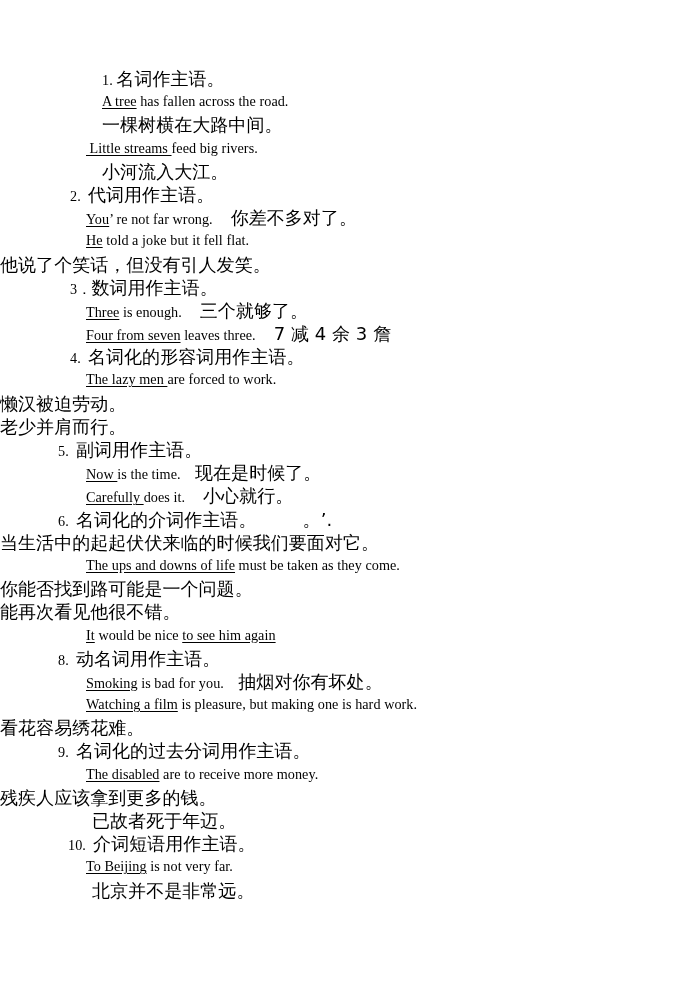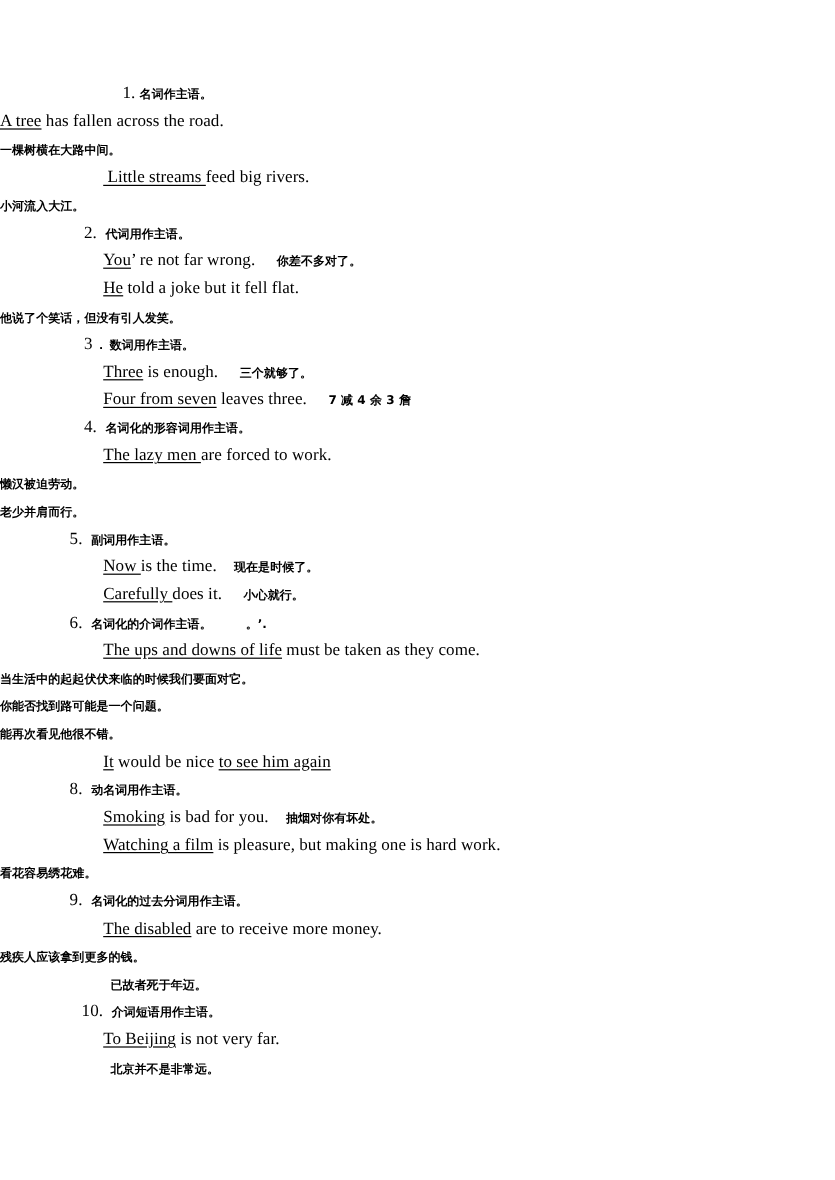--- a/index.html
+++ b/index.html
@@ -32,28 +32,27 @@
   }
   .line .u {
     text-decoration: underline;
     text-underline-offset: 1.5px;
   }
   
   .i-num-a  { padding-left: 102px; }  
   .i-num-b  { padding-left:  70px; }  
   .i-num-c  { padding-left:  58px; }  
   .i-num-d  { padding-left:  68px; }  
-  .i-txt-a  { }  
+  .i-txt-a  { padding-left: 102px; }  
   .i-txt-b  { padding-left:  86px; }  
   .i-txt-c  { }  
   .i-txt-d  { padding-left:  92px; }  
   .cjk {
     font-family: "DejaVu Sans", "Liberation Sans", sans-serif;
-    font-size: 10px;
-    font-weight: bold;
+    font-size: 18px;
   }
 </style>
 </head>
 <body>
 
 <div class="page">
   <div class="doc-body" id="doc-body">
       <div class="line i-num-a"><span>1. </span><span class="cjk">名词作主语。</span></div>
       <div class="line i-txt-a"><span class="u">A tree</span><span> has fallen across the road.</span></div>
       <div class="line i-txt-a"><span class="cjk">一棵树横在大路中间。</span></div>
@@ -67,22 +66,22 @@
       <div class="line i-txt-b"><span class="u">Three</span><span> is enough.     </span><span class="cjk">三个就够了。</span></div>
       <div class="line i-txt-b"><span class="u">Four from seven</span><span> leaves three.     </span><span class="cjk">7 减 4 余 3 詹</span></div>
       <div class="line i-num-b"><span>4.  </span><span class="cjk">名词化的形容词用作主语。</span></div>
       <div class="line i-txt-b"><span class="u">The lazy men </span><span>are forced to work.</span></div>
       <div class="line i-txt-c"><span class="cjk">懒汉被迫劳动。</span></div>
       <div class="line i-txt-c"><span class="cjk">老少并肩而行。</span></div>
       <div class="line i-num-c"><span>5.  </span><span class="cjk">副词用作主语。</span></div>
       <div class="line i-txt-b"><span class="u">Now </span><span>is the time.    </span><span class="cjk">现在是时候了。</span></div>
       <div class="line i-txt-b"><span class="u">Carefully </span><span>does it.     </span><span class="cjk">小心就行。</span></div>
       <div class="line i-num-c"><span>6.  </span><span class="cjk">名词化的介词作主语。        。’.</span></div>
+      <div class="line i-txt-c"><span class="cjk">当生活中的起起伏伏来临的时候我们要面对它。</span></div>
       <div class="line i-txt-b"><span class="u">The ups and downs of life</span><span> must be taken as they come.</span></div>
-      <div class="line i-txt-c"><span class="cjk">当生活中的起起伏伏来临的时候我们要面对它。</span></div>
       <div class="line i-txt-c"><span class="cjk">你能否找到路可能是一个问题。</span></div>
       <div class="line i-txt-c"><span class="cjk">能再次看见他很不错。</span></div>
       <div class="line i-txt-b"><span class="u">It</span><span> would be nice </span><span class="u">to see him again</span></div>
       <div class="line i-num-c"><span>8.  </span><span class="cjk">动名词用作主语。</span></div>
       <div class="line i-txt-b"><span class="u">Smoking</span><span> is bad for you.    </span><span class="cjk">抽烟对你有坏处。</span></div>
       <div class="line i-txt-b"><span class="u">Watching a film</span><span> is pleasure, but making one is hard work.</span></div>
       <div class="line i-txt-c"><span class="cjk">看花容易绣花难。</span></div>
       <div class="line i-num-c"><span>9.  </span><span class="cjk">名词化的过去分词用作主语。</span></div>
       <div class="line i-txt-b"><span class="u">The disabled</span><span> are to receive more money.</span></div>
       <div class="line i-txt-c"><span class="cjk">残疾人应该拿到更多的钱。</span></div>

